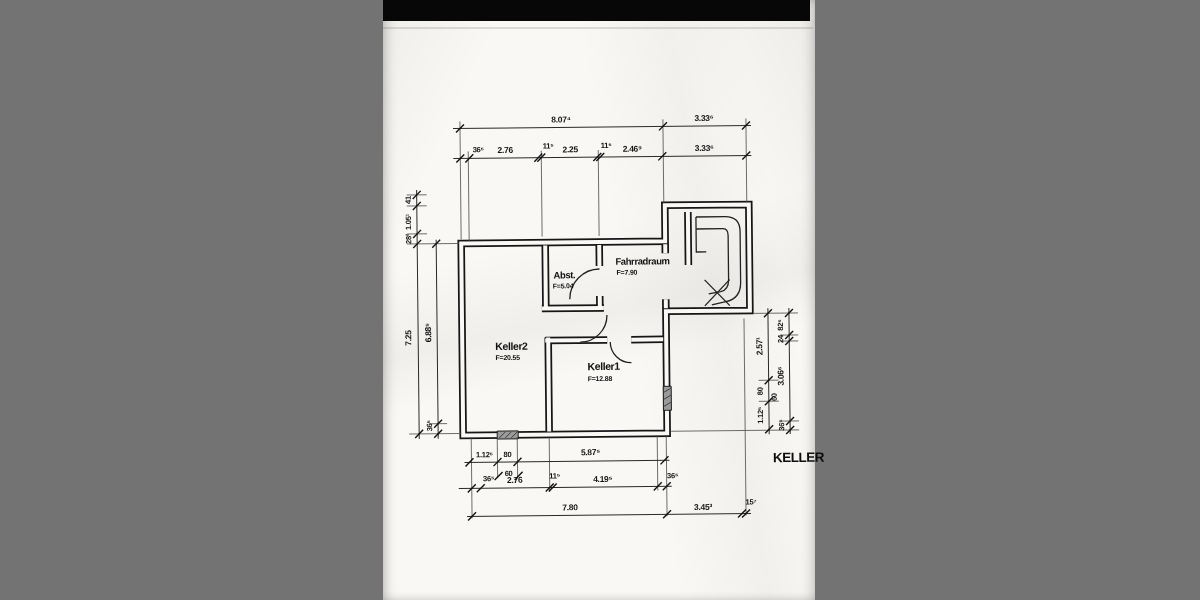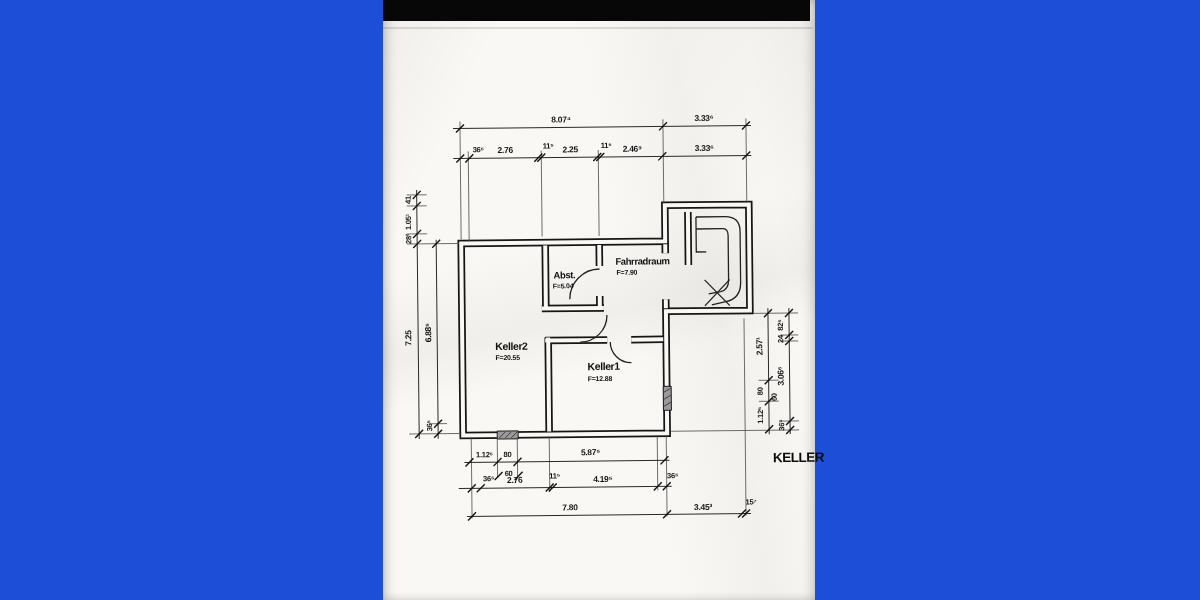--- a/index.html
+++ b/index.html
@@ -1,16 +1,16 @@
 <!DOCTYPE html>
 <html><head>
 <meta charset="utf-8">
 <style>
   html,body{margin:0;padding:0;background:#000;width:1200px;height:600px;overflow:hidden;}
-  #stage{position:relative;width:1200px;height:600px;background:#1d4ed8;font-family:"Liberation Sans",sans-serif;text-align:right;}
+  #stage{position:relative;width:1200px;height:600px;background:#737373;font-family:"Liberation Sans",sans-serif;text-align:right;}
   #paper{position:absolute;left:383px;top:0;width:432px;height:600px;
          background:
            linear-gradient(115deg, rgba(0,0,0,0.045) 0%, rgba(0,0,0,0) 18%),
            linear-gradient(245deg, rgba(0,0,0,0.05) 0%, rgba(0,0,0,0) 22%),
            linear-gradient(168deg, rgba(0,0,0,0) 40%, rgba(120,115,105,0.07) 52%, rgba(0,0,0,0) 60%),
            linear-gradient(80deg, rgba(0,0,0,0) 55%, rgba(120,115,105,0.06) 72%, rgba(0,0,0,0) 86%),
            #f9f8f5;
          box-shadow:inset 6px 0 14px -6px rgba(0,0,0,0.35), inset -6px 0 14px -6px rgba(0,0,0,0.3);}
   #topstrip{position:absolute;left:383px;top:0;width:427px;height:21px;background:#070707;}
   #stripshadow{position:absolute;left:383px;top:27px;width:430px;height:2px;background:rgba(90,85,80,0.18);}

